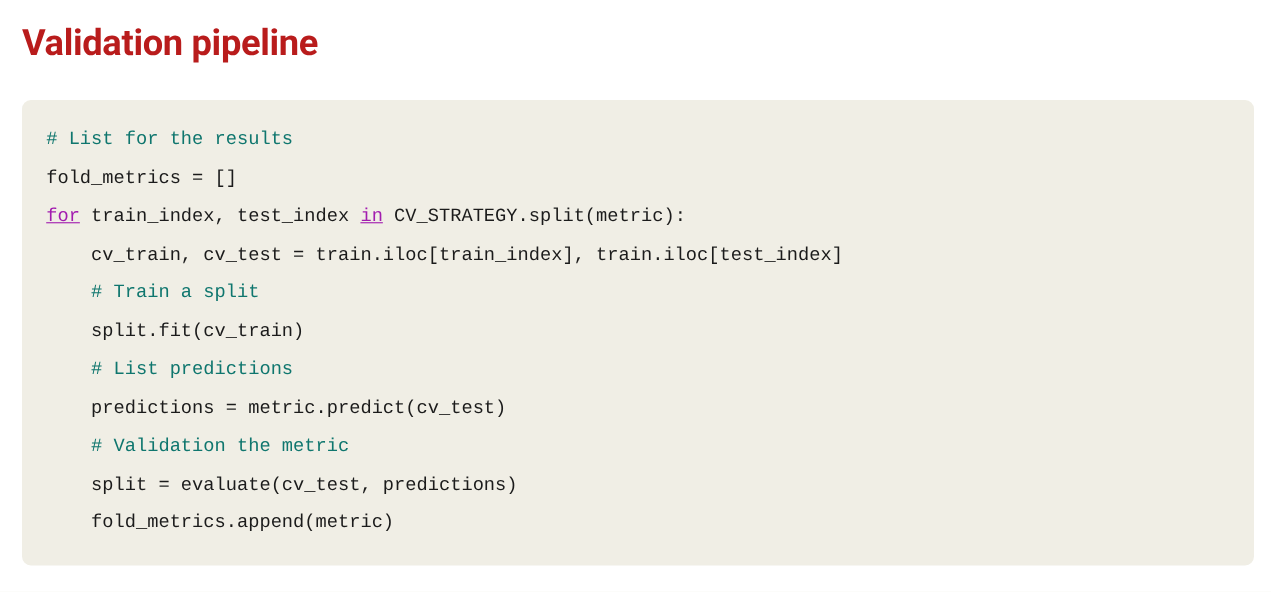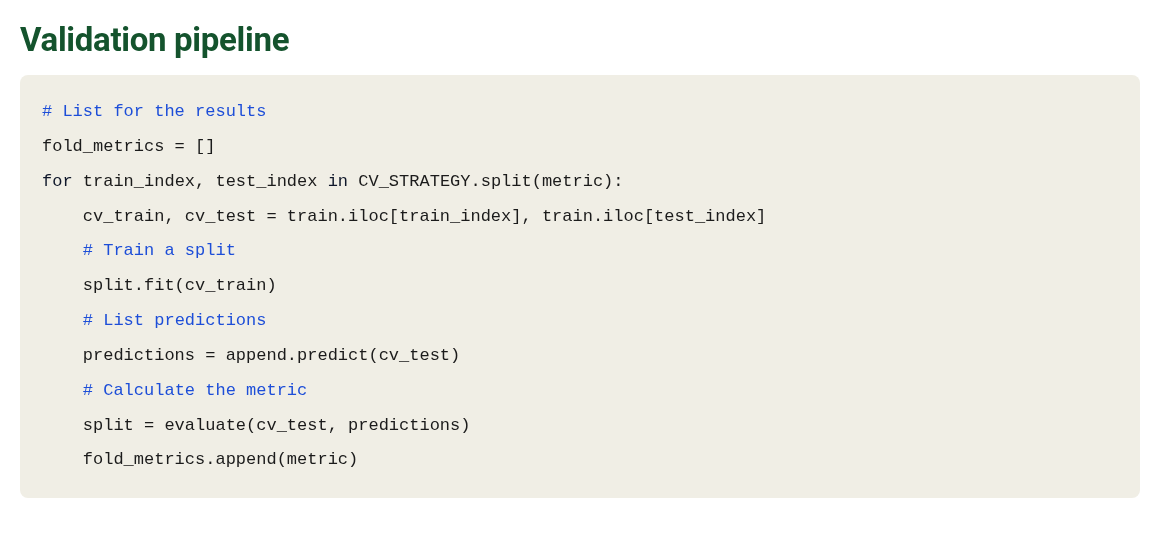--- a/index.html
+++ b/index.html
@@ -11,53 +11,54 @@
     body {
       font-family: -apple-system, BlinkMacSystemFont, "Segoe UI", Roboto, Helvetica, Arial, sans-serif;
       background: #ffffff;
       padding: 20px;
       width: 1160px;
     }
     
     .heading {
       font-size: 33px;
       font-weight: 700;
-      color: #14532d;
-      margin-bottom: 16px;
+      color: #b91c1c;
+      margin-bottom: 32px;
       letter-spacing: -0.3px;
     }
     
     .code-block {
       background: #f0eee5;
       border-radius: 8px;
       padding: 20px 22px;
       font-family: "SFMono-Regular", Consolas, "Liberation Mono", Menlo, Courier, monospace;
       font-size: 17px;
       line-height: 2.05;
       color: #1b1b1b;
       white-space: pre;
       overflow-x: auto;
     }
     
     .token-comment {
-      color: #1d4ed8;
+      color: #0f766e;
     }
     
     .token-keyword {
-      color: #0f172a;
+      color: #a21caf;
+      text-decoration: underline;
     }
   </style>
 </head>
 <body>
 
 <h2 class="heading">Validation pipeline</h2>
 
 <div class="code-block" id="code-target"><span class="token-comment"># List for the results</span>
 <span>fold_metrics = []</span>
 <span class="token-keyword">for</span><span> train_index, test_index </span><span class="token-keyword">in</span><span> CV_STRATEGY.split(metric):</span>
 <span>    cv_train, cv_test = train.iloc[train_index], train.iloc[test_index]</span>
 <span>    </span><span class="token-comment"># Train a split</span>
 <span>    split.fit(cv_train)</span>
 <span>    </span><span class="token-comment"># List predictions</span>
-<span>    predictions = append.predict(cv_test)</span>
-<span>    </span><span class="token-comment"># Calculate the metric</span>
+<span>    predictions = metric.predict(cv_test)</span>
+<span>    </span><span class="token-comment"># Validation the metric</span>
 <span>    split = evaluate(cv_test, predictions)</span>
 <span>    fold_metrics.append(metric)</span></div>
 
 </body></html>

